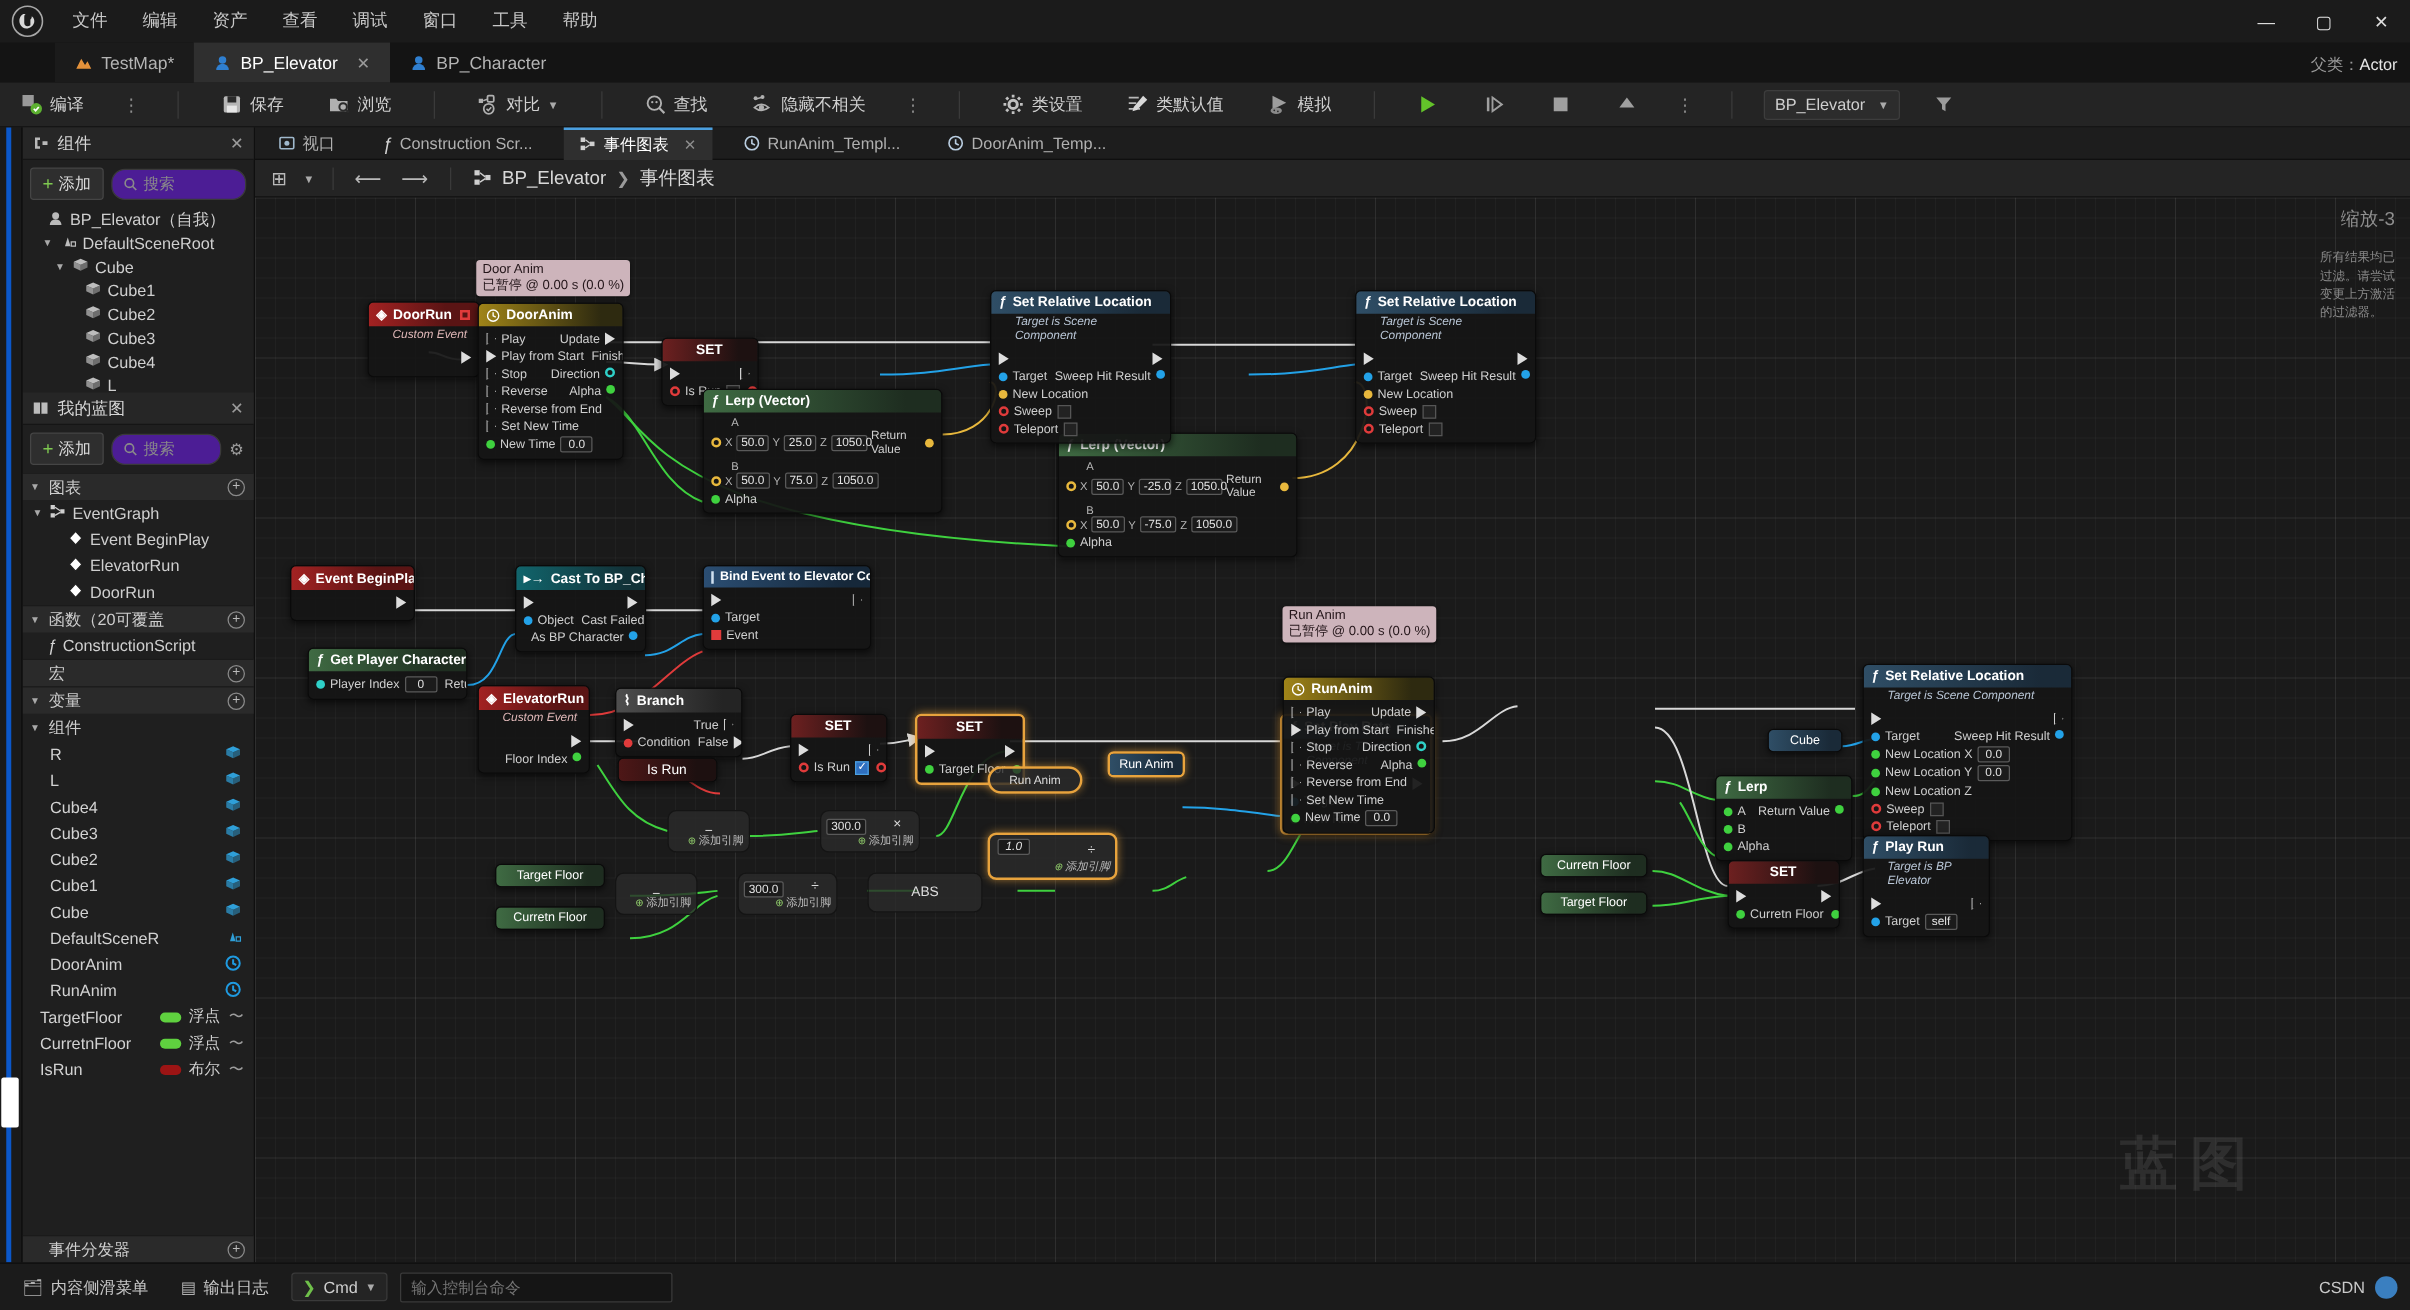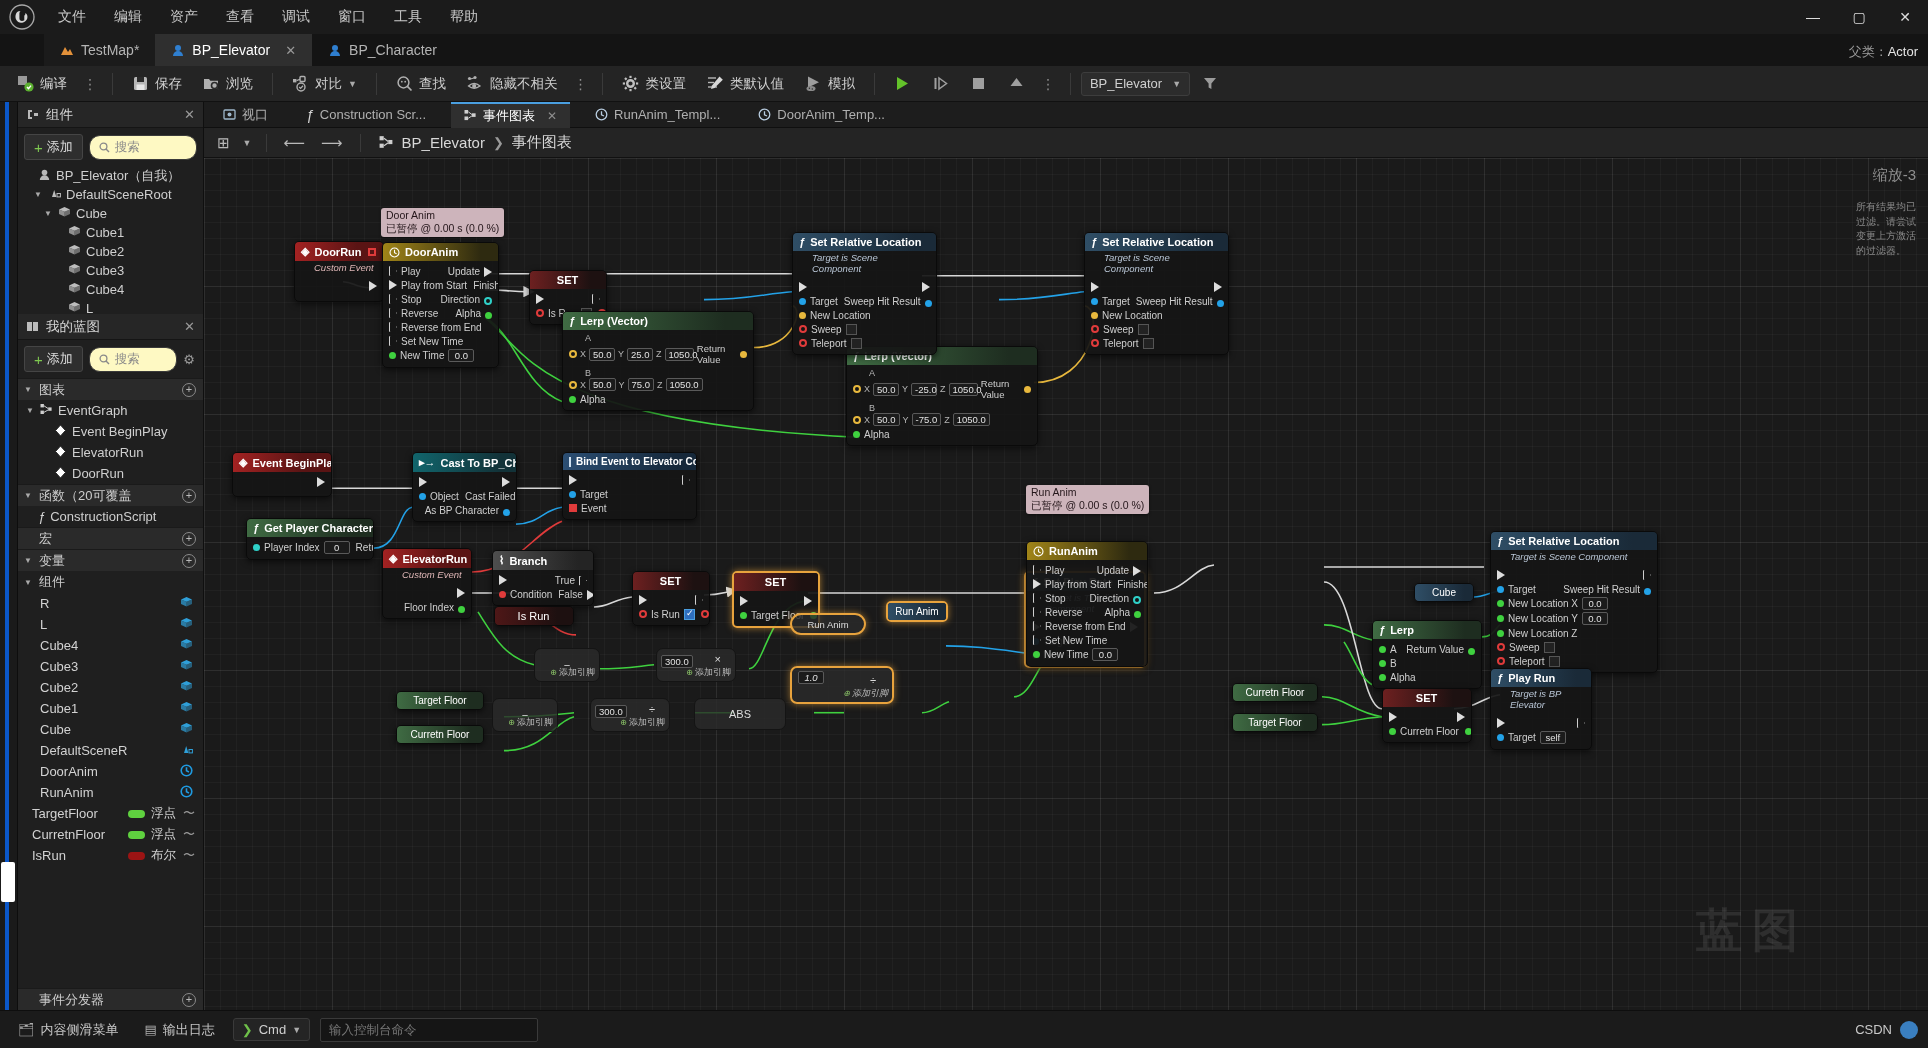--- a/index.html
+++ b/index.html
@@ -20,21 +20,21 @@
   
   #tabstrip { height:32px; background:#141414; display:flex; align-items:flex-end; position:relative; }
   .doctab { height:32px; display:flex; align-items:center; gap:7px; padding:0 16px; font-size:14px; color:#b4b4b4; }
   .doctab.level { background:#1b1b1b; }
   .doctab.active { background:#2f2f2f; color:#fff; }
   .tabclose { font-size:13px; color:#999; margin-left:8px; }
   #parentclass { position:absolute; right:10px; bottom:5px; font-size:13px; color:#9a9a9a; }
   #parentclass b { color:#e5e5e5; font-weight:normal;}
 
   
-  #toolbar { height:36px; background:#242424; display:flex; align-items:center; padding:0 8px; gap:3px;
+  #toolbar { height:36px; background:#242424; display:flex; align-items:center; padding:0 8px; gap:18px;
              border-bottom:1px solid #111; }
   .tb-btn { display:flex; align-items:center; gap:6px; padding:4px 9px; border-radius:3px; font-size:13.5px; color:#d0d0d0; }
   .tb-sep { width:1px; height:22px; background:#3a3a3a; margin:0 7px; }
   .tb-dots { color:#8d8d8d; font-size:14px; padding:0 4px; letter-spacing:1px;}
   .caret { font-size:9px; color:#aaa; }
   .ico { width:17px; height:17px; display:inline-block; position:relative; flex:none;}
 
   #bp-select { display:flex; align-items:center; justify-content:space-between; gap:10px;
     background:#2c2c2c; border:1px solid #3d3d3d; border-radius:3px; height:24px; padding:0 8px; min-width:100px; font-size:13px;}
 
@@ -47,21 +47,21 @@
 
   
   #leftcol { width:186px; background:#1f1f1f; display:flex; flex-direction:column; border-right:1px solid #0f0f0f;}
   .panel-head { height:26px; background:#262626; display:flex; align-items:center; padding:0 8px; gap:7px;
      font-size:13.5px; color:#d6d6d6; border-bottom:1px solid #151515;}
   .panel-head .x { margin-left:auto; color:#9a9a9a; font-size:13px;}
   .addrow { display:flex; align-items:center; gap:6px; padding:6px 6px; }
   .add-btn { display:flex; align-items:center; gap:4px; background:#2e2e2e; border:1px solid #454545;
      border-radius:3px; padding:3px 9px; font-size:13px; color:#dcdcdc;}
   .add-btn .plus { color:#7ec850; font-size:15px; line-height:1;}
-  .srch { flex:1; display:flex; align-items:center; gap:5px; background:#fef9c3; border:1px solid #3a3a3a;
+  .srch { flex:1; display:flex; align-items:center; gap:5px; background:#4c1d95; border:1px solid #3a3a3a;
      border-radius:11px; padding:3px 9px; font-size:12.5px; color:#8a8a8a; min-width:0;}
   .gear-s { color:#9a9a9a; font-size:13px; padding-right:2px;}
 
   .tree { overflow:hidden; font-size:13px; }
   .trow { display:flex; align-items:center; gap:5px; height:19px; padding-left:6px; color:#cfcfcf; white-space:nowrap;}
   .tri { width:9px; font-size:8px; color:#a9a9a9; flex:none;}
   .cubeico { flex:none; }
 
   .sect-head { display:flex; align-items:center; gap:6px; height:22px; padding-left:6px; background:#2a2a2a;
      font-size:13px; color:#cdcdcd; border-top:1px solid #1a1a1a;}
@@ -118,21 +118,21 @@
   .hdr-pure   { background:linear-gradient(to right,#3f6b43,#1e2d20 85%); }
   .hdr-cast   { background:linear-gradient(to right,#11656c,#123238 85%); }
   .hdr-bind   { background:linear-gradient(to right,#2b4e73,#16283a 85%); }
   .hdr-branch { background:linear-gradient(to right,#4e4e4e,#242424 85%); }
   .hdr-set    { background:linear-gradient(to right,#6d2020,#1d1111 80%); text-align:center; }
   .hdr-var    { background:linear-gradient(to right,#2f4e66,#1a2a38 85%); }
 
   .nbody { padding:3px 0 4px; }
   .prow { display:flex; align-items:center; justify-content:space-between; gap:6px; padding:1px 6px; min-height:14px;}
   .pin-in  { display:flex; align-items:center; gap:4px;}
-  .pin-out { display:flex; align-items:flex-end; gap:4px; margin-left:auto;}
+  .pin-out { display:flex; align-items:flex-start; gap:4px; margin-left:auto;}
   .exec { width:0;height:0; border-left:8px solid #ddd; border-top:5px solid transparent; border-bottom:5px solid transparent; flex:none;}
   .exec.hollow { border-left-color:transparent; width:8px;height:10px; border:1px solid #cfcfcf; 
       clip-path:polygon(0 0,100% 50%,0 100%); background:transparent;}
   .dot { width:7px;height:7px;border-radius:50%; flex:none;}
   .dot.blue{background:#23a2e8;} .dot.green{background:#3fd13f;} .dot.red{background:#e03b3b;}
   .dot.yellow{background:#e8b83d;} .dot.cyan{background:#2fd0c8;}
   .sq { width:8px;height:8px; flex:none;}
   .sq.red{background:#e03b3b;} .sq.redo{border:2px solid #e03b3b; background:transparent;}
   .ring { width:8px;height:8px;border-radius:50%;border:2px solid #e03b3b; flex:none; background:transparent;}
   .ring.teal{border-color:#2fd0c8;} .ring.yellow{border-color:#e8b83d;}

